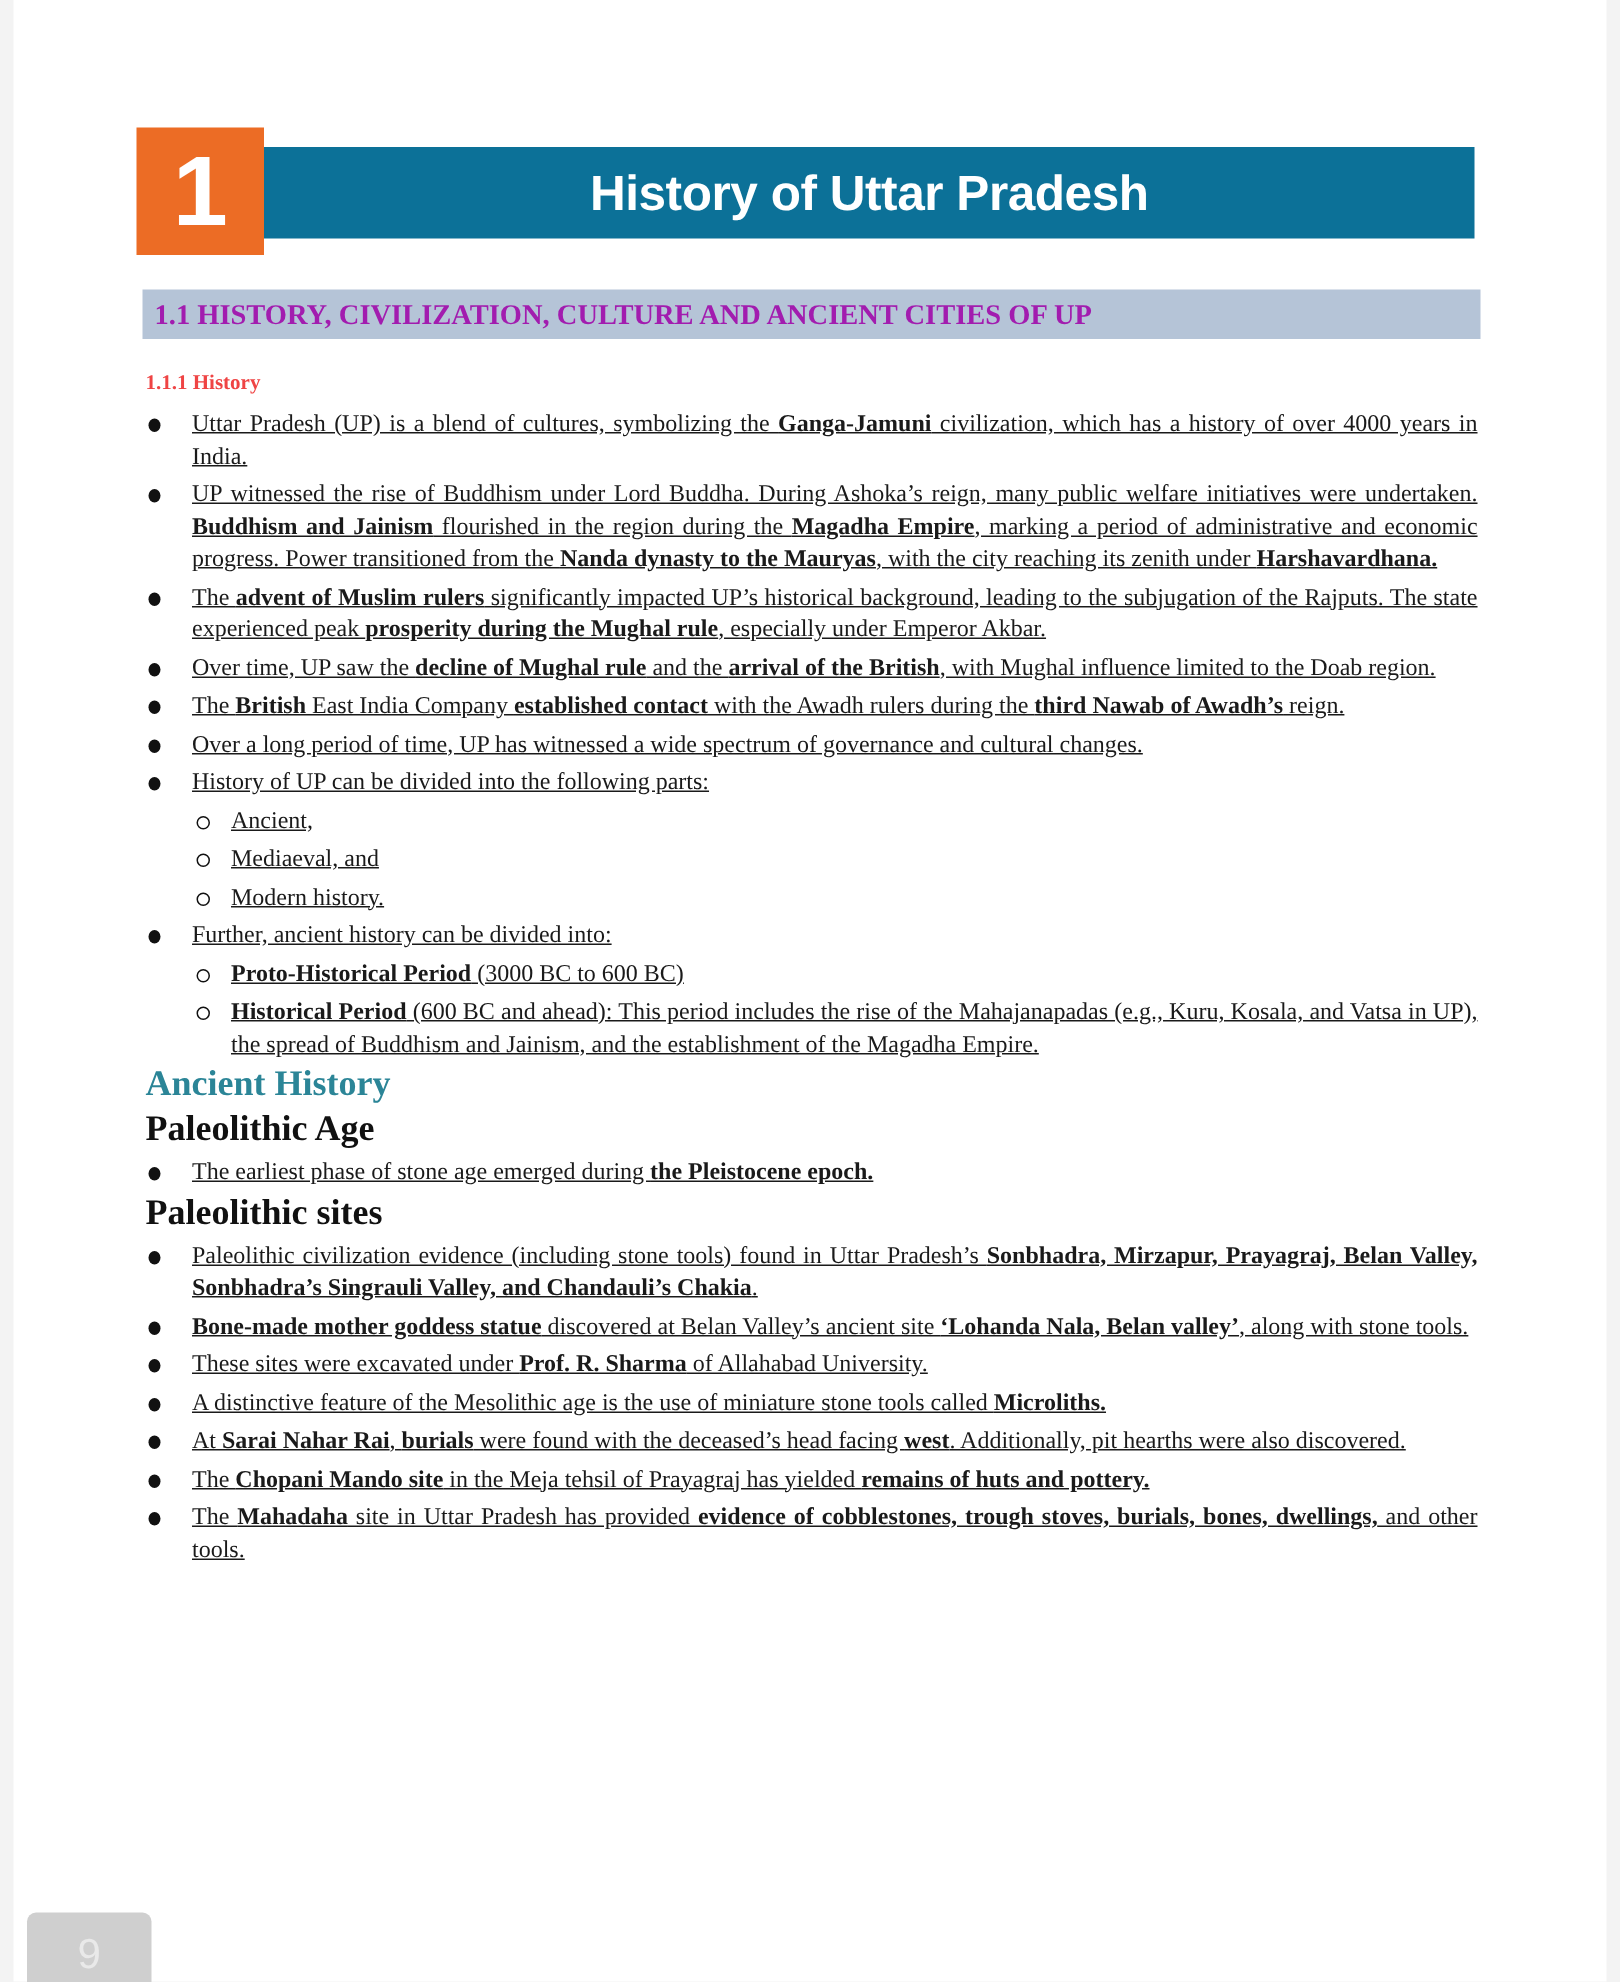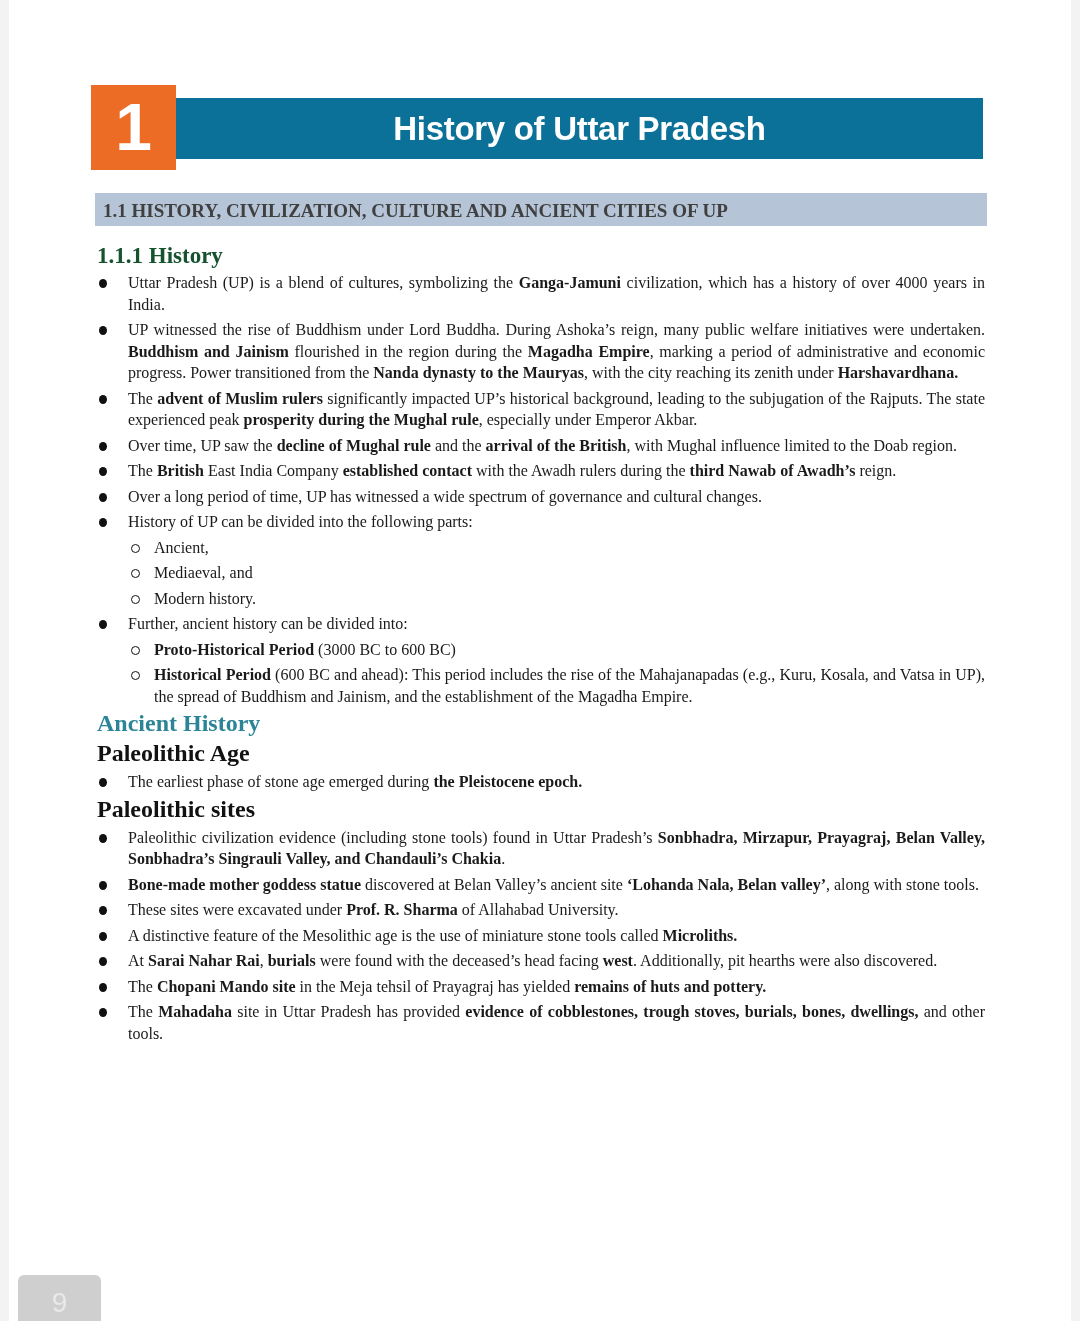--- a/index.html
+++ b/index.html
@@ -13,28 +13,28 @@
   }
   .chap-bar {
     position: absolute; left: 167px; top: 98px; width: 807px; height: 61px;
     background: #0c7198; color: #fff; font-family: "Liberation Sans", sans-serif;
     font-weight: bold; font-size: 33px; line-height: 61px; text-align: center;
     letter-spacing: -0.3px;
   }
   .sec-bar {
     position: absolute; left: 86px; top: 193px; width: 892px; height: 33px;
     background: #b5c4d7; font-family: "Liberation Serif", serif; font-weight: bold;
-    font-size: 19px; line-height: 35px; padding-left: 8px; color: #404040;
+    font-size: 19px; line-height: 35px; padding-left: 8px; color: #a21caf;
   }
   .content { position: absolute; left: 88px; top: 244px; width: 888px; font-family: "Liberation Serif", serif; font-size: 16px; line-height: 21.5px; }
-  .h-orange { color: #14532d; font-weight: bold; font-size: 23px; line-height: 24px; margin-bottom: 4px; }
+  .h-orange { color: #ef4444; font-weight: bold; font-size: 14px; line-height: 24px; margin-bottom: 4px; }
   .h-teal { color: #2b8597; font-weight: bold; font-size: 24px; line-height: 24px; margin: 3px 0 6px; }
   .h-black { color: #111; font-weight: bold; font-size: 24px; line-height: 24px; margin: 2px 0 6px; }
   ul.bul { list-style: none; }
-  ul.bul > li { position: relative; padding-left: 31px; margin-bottom: 4px; text-align: justify; }
+  ul.bul > li { position: relative; padding-left: 31px; margin-bottom: 4px; text-align: justify; text-decoration: underline; }
   ul.bul > li .dot {
     position: absolute; left: 2px; top: 7px; width: 8px; height: 9px; border-radius: 50%; background: #111;
   }
   ul.sub { list-style: none; margin-top: 4px; }
   ul.sub > li { position: relative; padding-left: 26px; margin-bottom: 4px; text-align: justify; }
   ul.sub > li .circ {
     position: absolute; left: 3px; top: 7px; width: 9px; height: 9px; border-radius: 50%;
     border: 1.6px solid #111; background: #fff;
   }
   b { font-weight: bold; }

